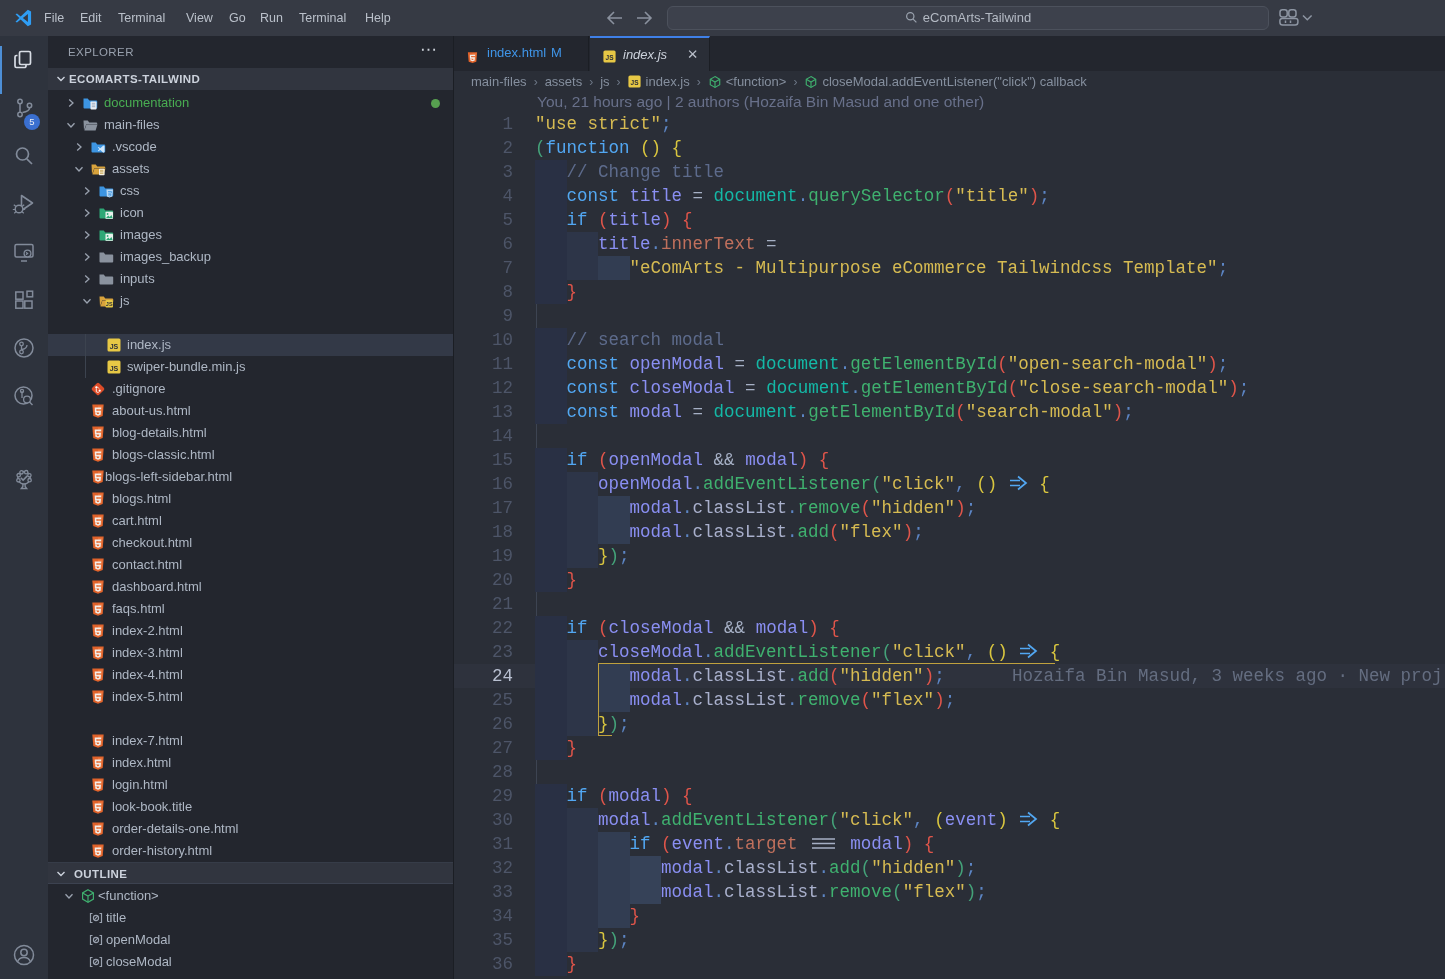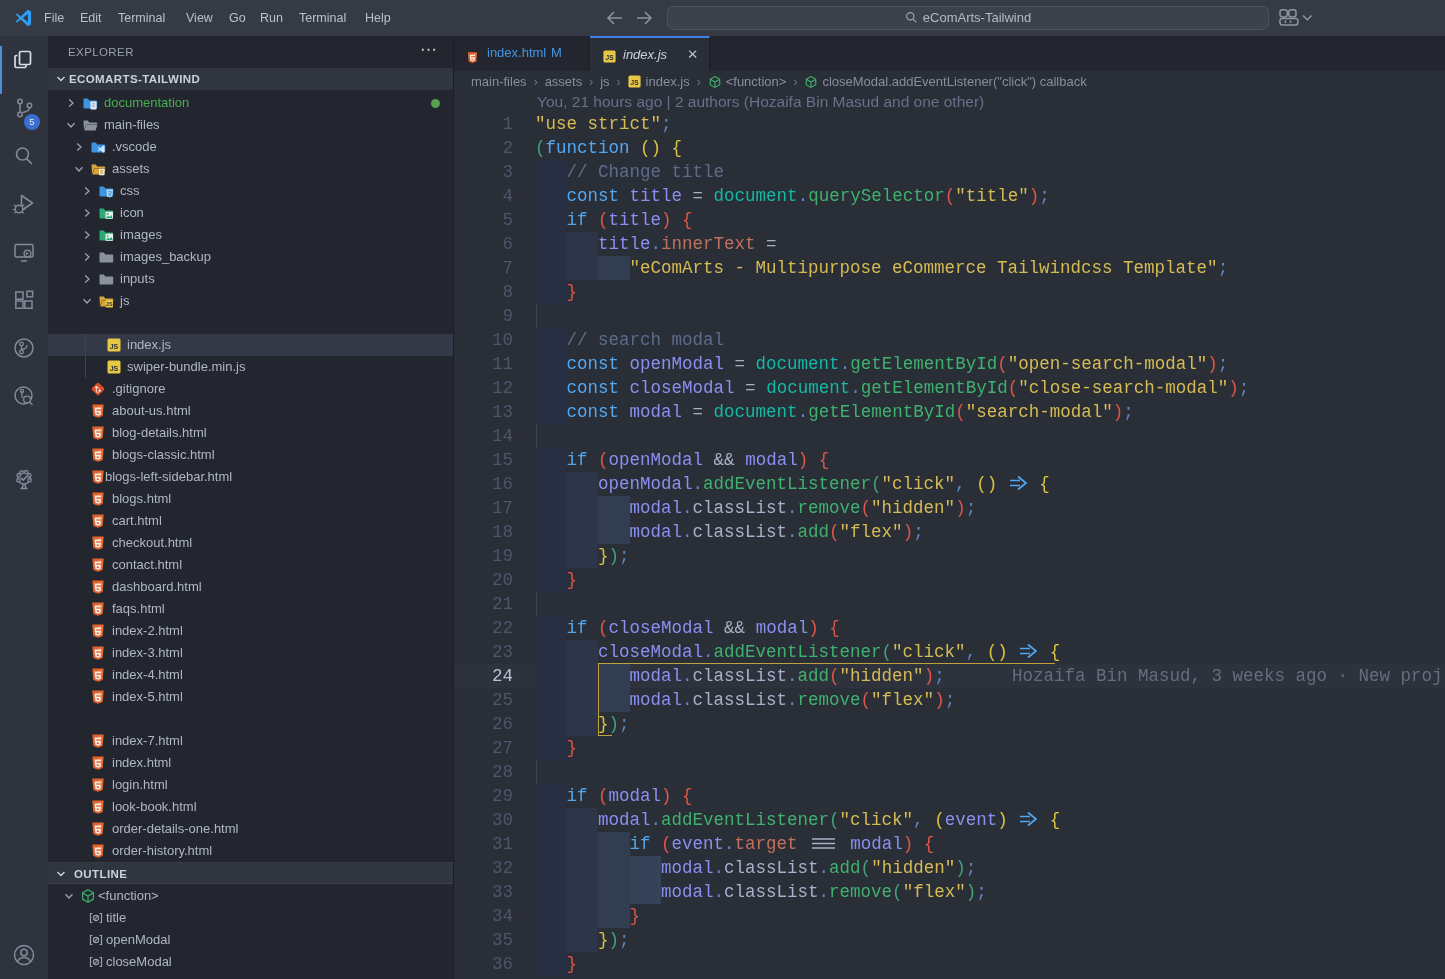--- a/index.html
+++ b/index.html
@@ -501,21 +501,21 @@
         <span class="flabel" style="left:64px">login.html</span>
       </div>
 <div class="row" style="top:760px">
         <span style="position:absolute;left:42px">
           <svg class="ficon" width="16" height="16" viewBox="0 0 16 16">
             <path d="M2.3 1.5h11.4l-1 11.6-4.7 1.6-4.7-1.6z" fill="#e0622a"></path>
             <path d="M8 2.8v10.5l3.8-1.3.8-9.2z" fill="#e8743c"></path>
             <path d="M4.7 4.6h6.6l-.2 1.6H6.3l.1 1.6h4.6l-.4 4-2.6.9-2.6-.9-.2-2h1.6l.1 1 1.1.4 1.1-.4.1-1.4H4.9z" fill="#f3ece8"></path>
           </svg>
         </span>
-        <span class="flabel" style="left:64px">look-book.html</span>
+        <span class="flabel" style="left:64px">look-book.title</span>
       </div>
 <div class="row" style="top:782px">
         <span style="position:absolute;left:42px">
           <svg class="ficon" width="16" height="16" viewBox="0 0 16 16">
             <path d="M2.3 1.5h11.4l-1 11.6-4.7 1.6-4.7-1.6z" fill="#e0622a"></path>
             <path d="M8 2.8v10.5l3.8-1.3.8-9.2z" fill="#e8743c"></path>
             <path d="M4.7 4.6h6.6l-.2 1.6H6.3l.1 1.6h4.6l-.4 4-2.6.9-2.6-.9-.2-2h1.6l.1 1 1.1.4 1.1-.4.1-1.4H4.9z" fill="#f3ece8"></path>
           </svg>
         </span>
         <span class="flabel" style="left:64px">order-details-one.html</span>

